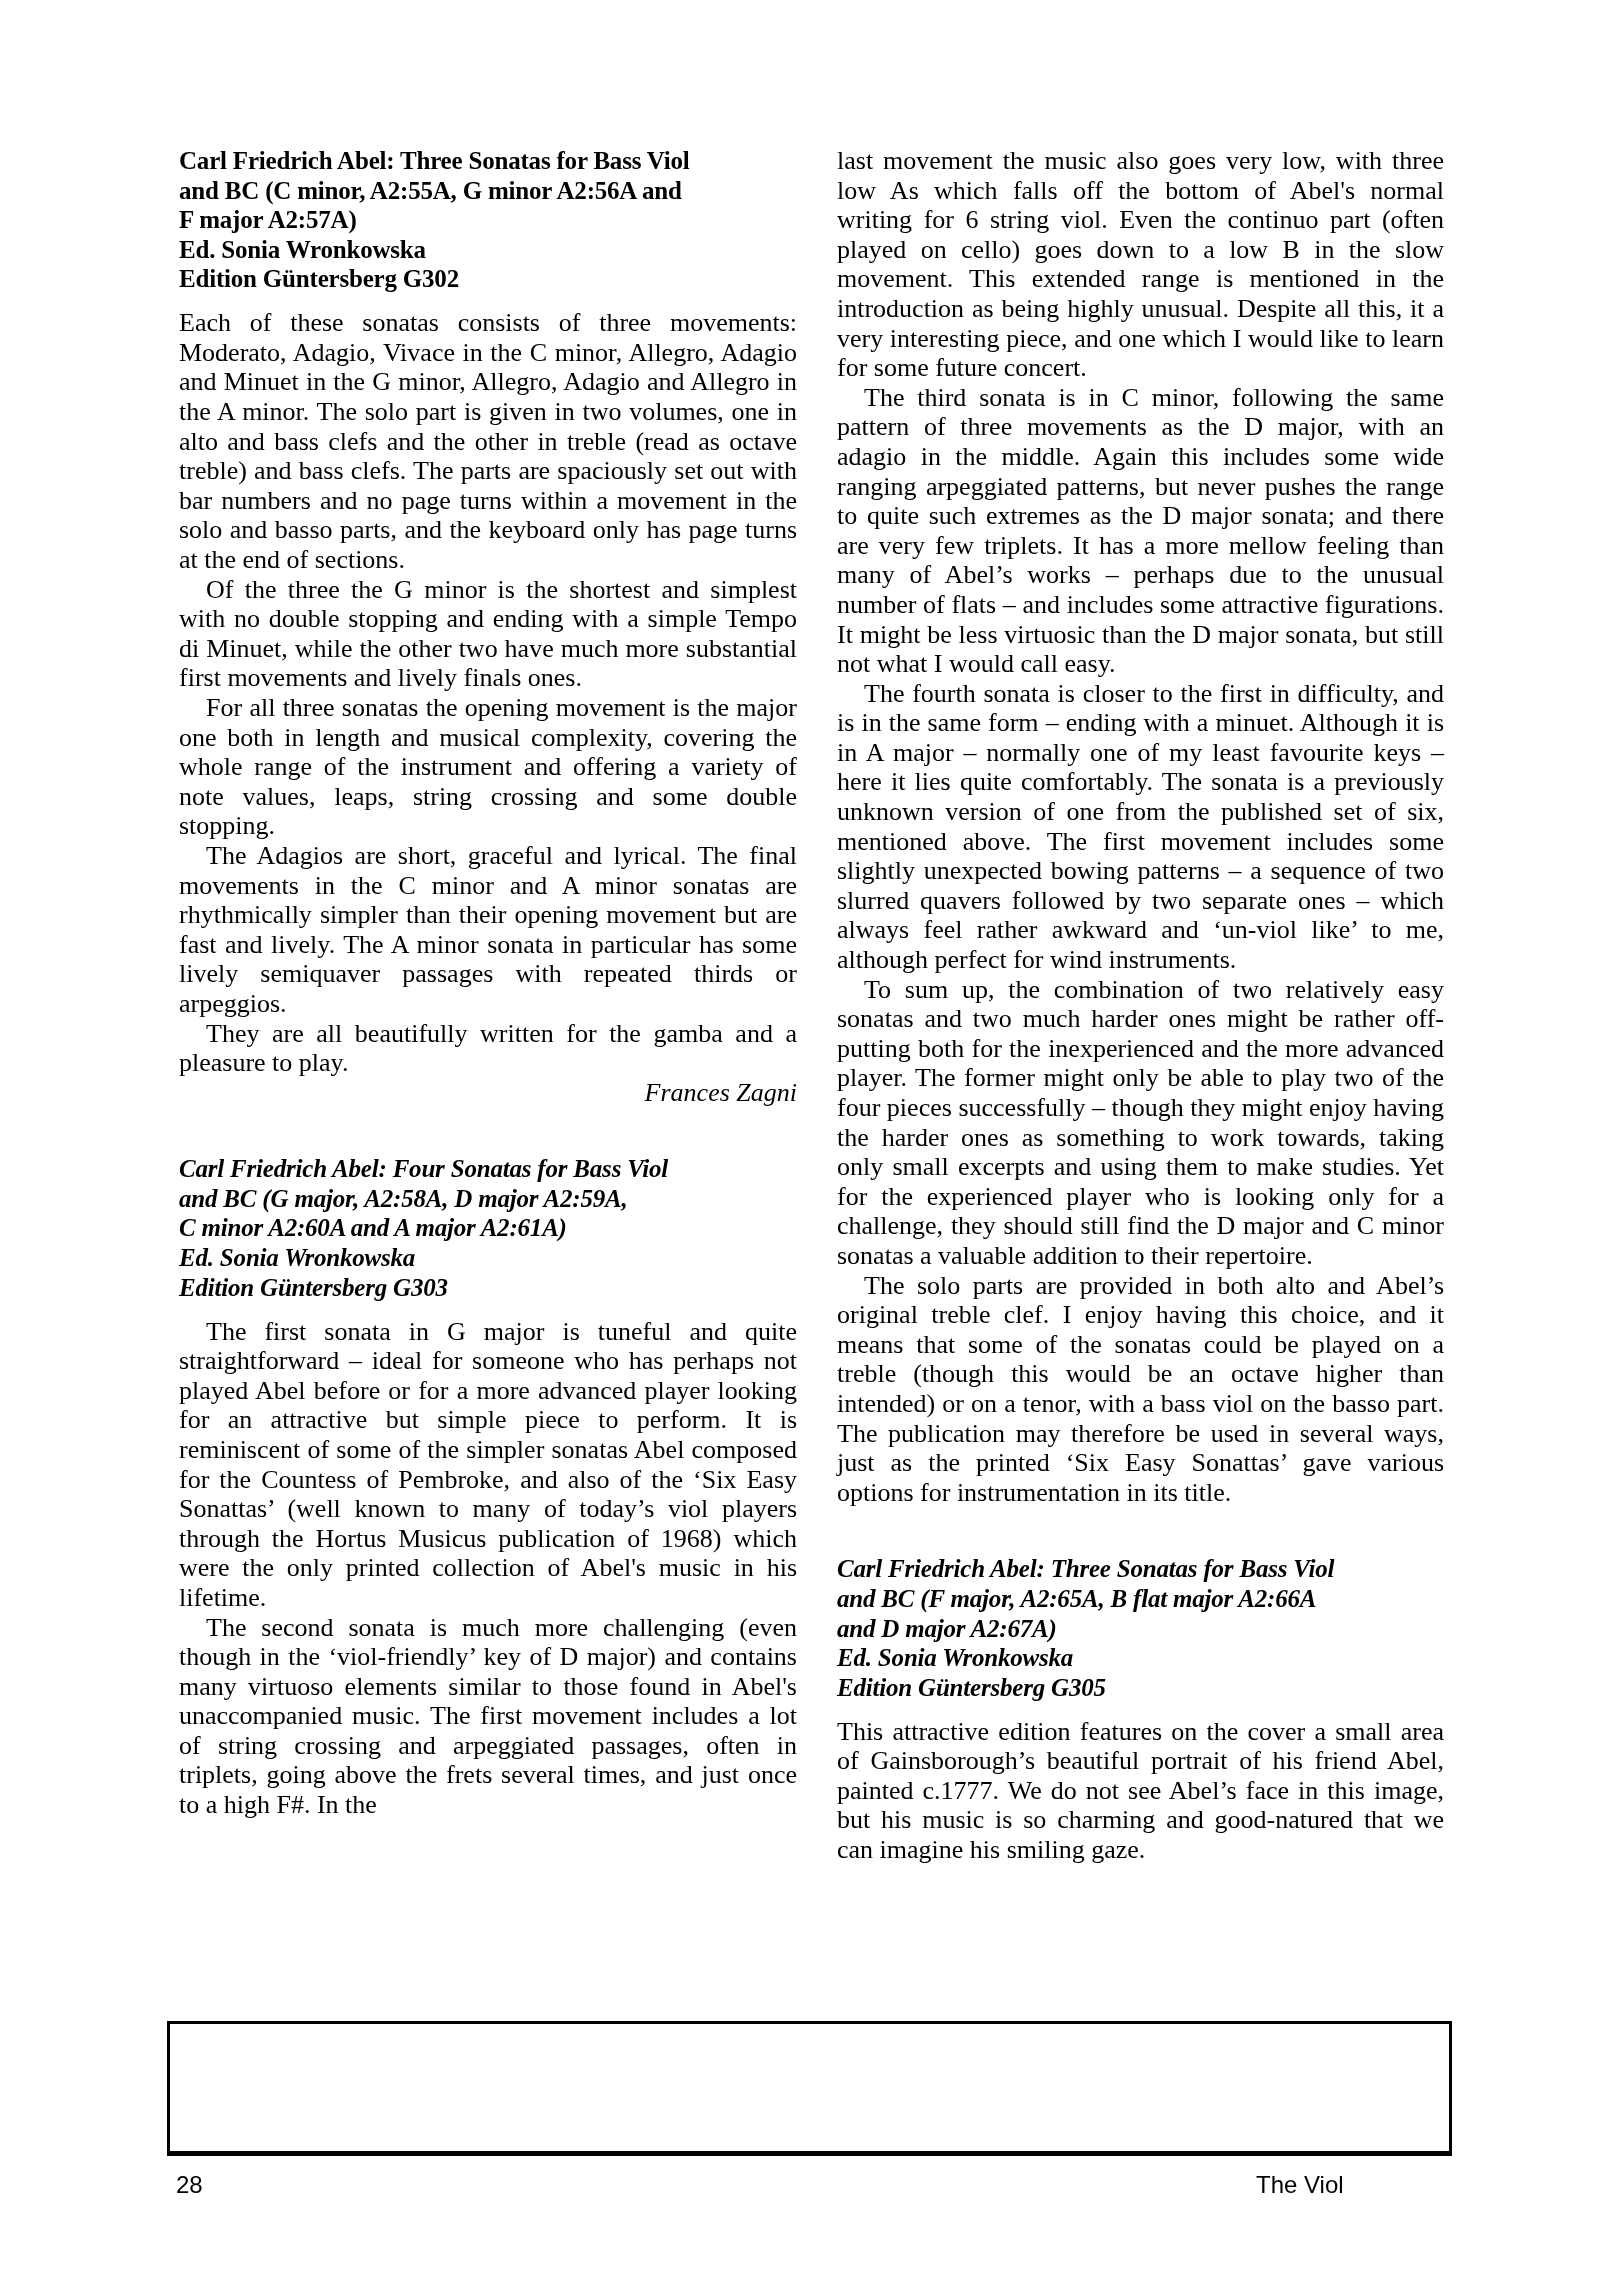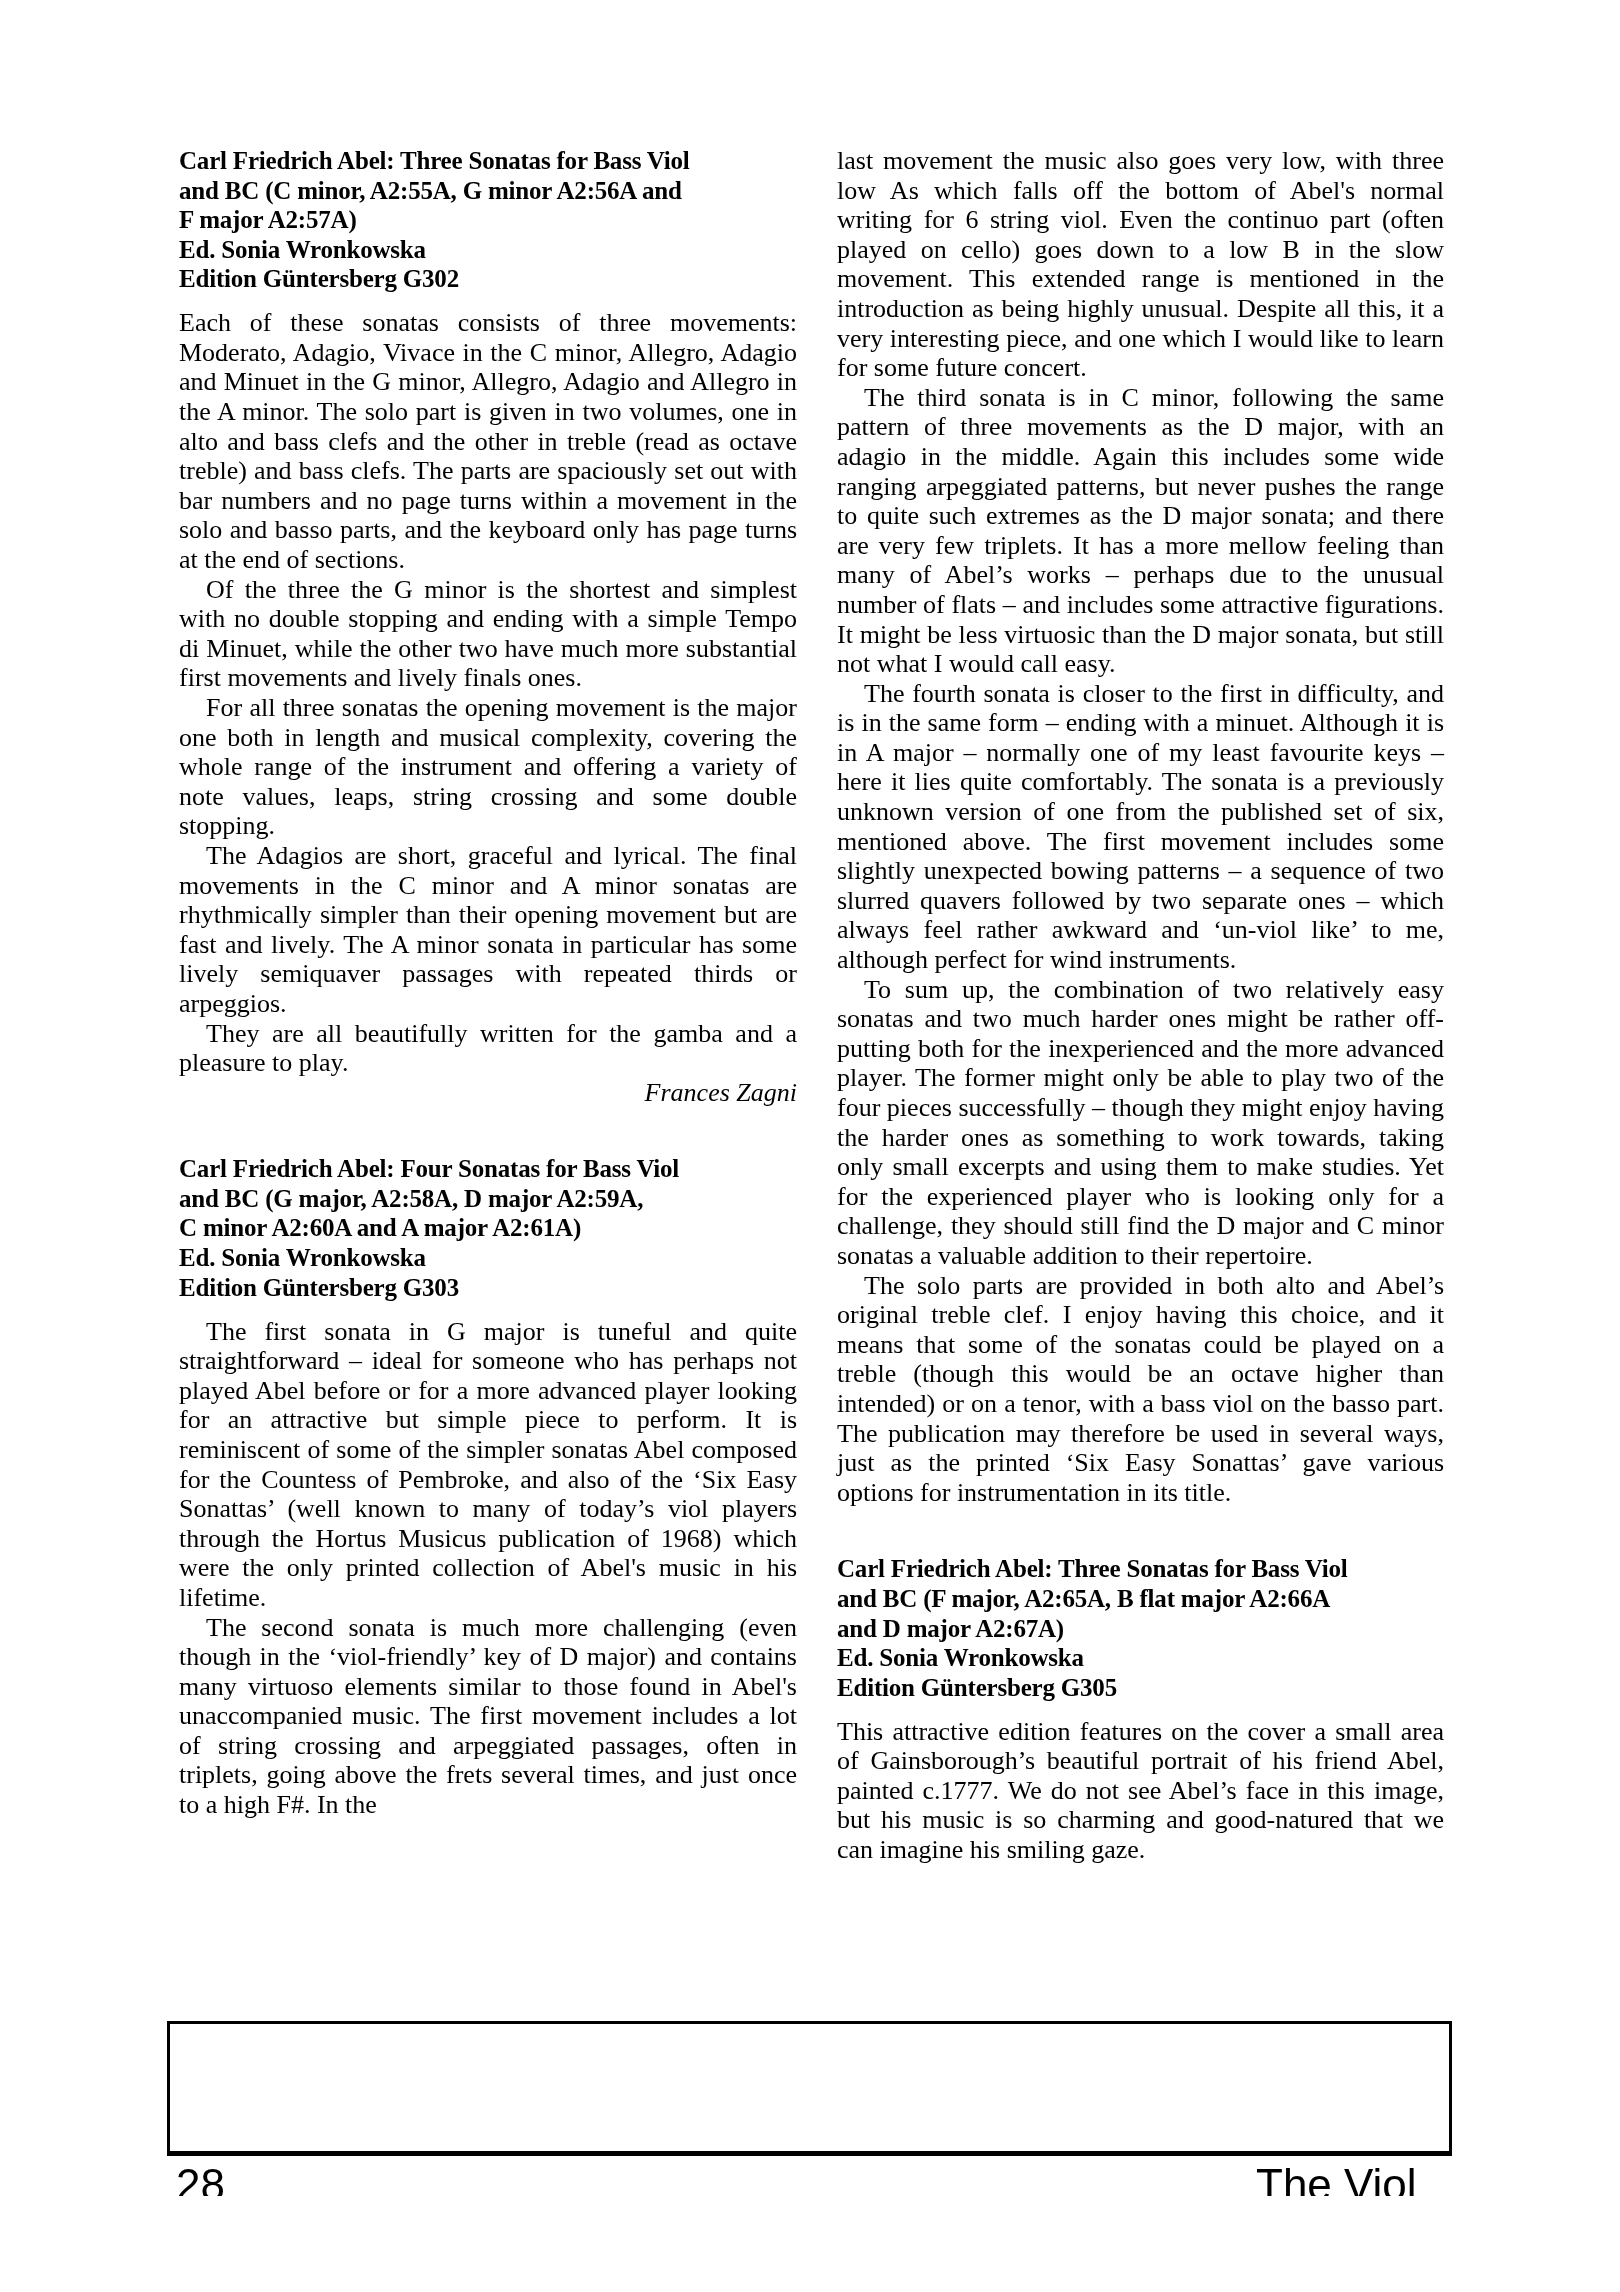--- a/index.html
+++ b/index.html
@@ -30,21 +30,21 @@
   .block { margin: 0; padding: 0; }
 
   .block.heading {
     font-weight: 700;
     font-size: 25px;
     letter-spacing: -0.2px;
     white-space: pre-line;
     text-align: left;
     margin-bottom: 14.3px;
   }
-  .block.heading:not(:first-child) { margin-top: 47px; }
+  .block.heading:not(:first-child) { margin-top: 47px; font-style: italic; }
 
   .block.paragraph.indent { text-indent: 27px; }
 
   .block.byline {
     font-style: italic;
     text-align: right;
   }
 
   .empty-box {
     position: absolute;
@@ -54,21 +54,21 @@
     height: 135px;
     box-sizing: border-box;
     border: 3.6px solid #000000;
     border-bottom-width: 5.4px;
     background: #ffffff;
   }
 
   .footer-text {
     position: absolute;
     font-family: "Liberation Sans", sans-serif;
-    font-size: 44px;
+    font-size: 24px;
     line-height: 32px;
     color: #000000;
   }
   #page-number   { left: 176px;  top: 2169px; }
   #journal-title { left: 1256px; top: 2169px; }
 </style>
 </head>
 <body>
 
 <div class="page">

